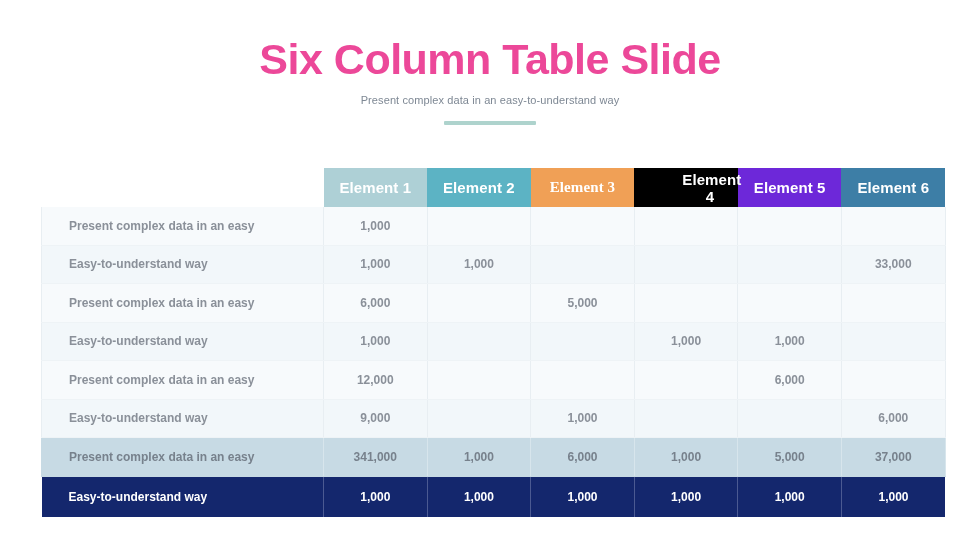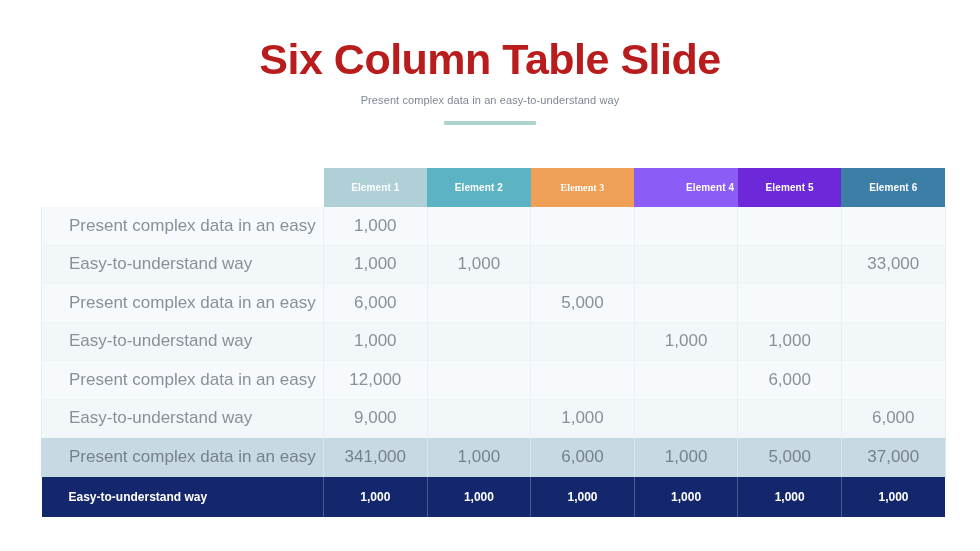--- a/index.html
+++ b/index.html
@@ -28,21 +28,21 @@
     position: absolute;
     top: 36px;
     left: 0;
     width: 980px;
     text-align: center;
   }
 
   .slide-title {
     font-size: 43px;
     font-weight: bold;
-    color: #b91c1c;
+    color: #ec4899;
     letter-spacing: -0.5px;
     line-height: 1.08;
     margin: 0;
     padding: 0;
   }
 
   .slide-subtitle {
     font-size: 11px;
     color: #7e8894;
     margin: 0;
@@ -74,40 +74,41 @@
   }
 
   table.data-table col.c-label { width: 282px; }
   table.data-table col.c-val   { width: 103.6px; }
 
   
   thead th {
     height: 39px;
     padding: 0;
     color: #ffffff;
-    font-size: 10px;
+    font-size: 15px;
     font-weight: bold;
     text-align: center;
     vertical-align: middle;
     border: none;
     letter-spacing: 0.1px;
   }
   thead th.empty-head {
     background: #ffffff;
   }
 
   
   tbody td {
     height: 37.5px;
-    font-size: 17px;
+    font-size: 12px;
     color: #8a9099;
     vertical-align: middle;
     border-right: 1px solid #e8eef2;
     border-bottom: 1px solid #eef3f6;
     padding: 0;
+    font-weight: bold;
   }
   tbody td.label-cell {
     text-align: left;
     padding-left: 27px;
     border-left: 1px solid #e8eef2;
   }
   tbody td.val-cell {
     text-align: center;
   }
 
@@ -161,21 +162,21 @@
         <col class="c-val">
           <col class="c-val">
           <col class="c-val">
       </colgroup>
       <thead>
         <tr>
           <th class="empty-head"></th>
           <th style="background: rgb(174, 208, 214);">Element 1</th>
           <th style="background: rgb(92, 179, 196);">Element 2</th>
           <th style="background: rgb(240, 160, 86); font-family: Liberation Serif, serif;">Element 3</th>
-          <th style="background: #8b5cf6; padding-left: 48px;">Element 4</th>
+          <th style="background: #000000; padding-left: 48px;">Element 4</th>
           <th style="background: #6d28d9;">Element 5</th>
           <th style="background: rgb(61, 126, 166);">Element 6</th>
         </tr>
       </thead>
       <tbody>
           <tr class="row-odd">
             <td class="label-cell">Present complex data in an easy</td>
             <td class="val-cell">1,000</td>
             <td class="val-cell"></td>
             <td class="val-cell"></td>

